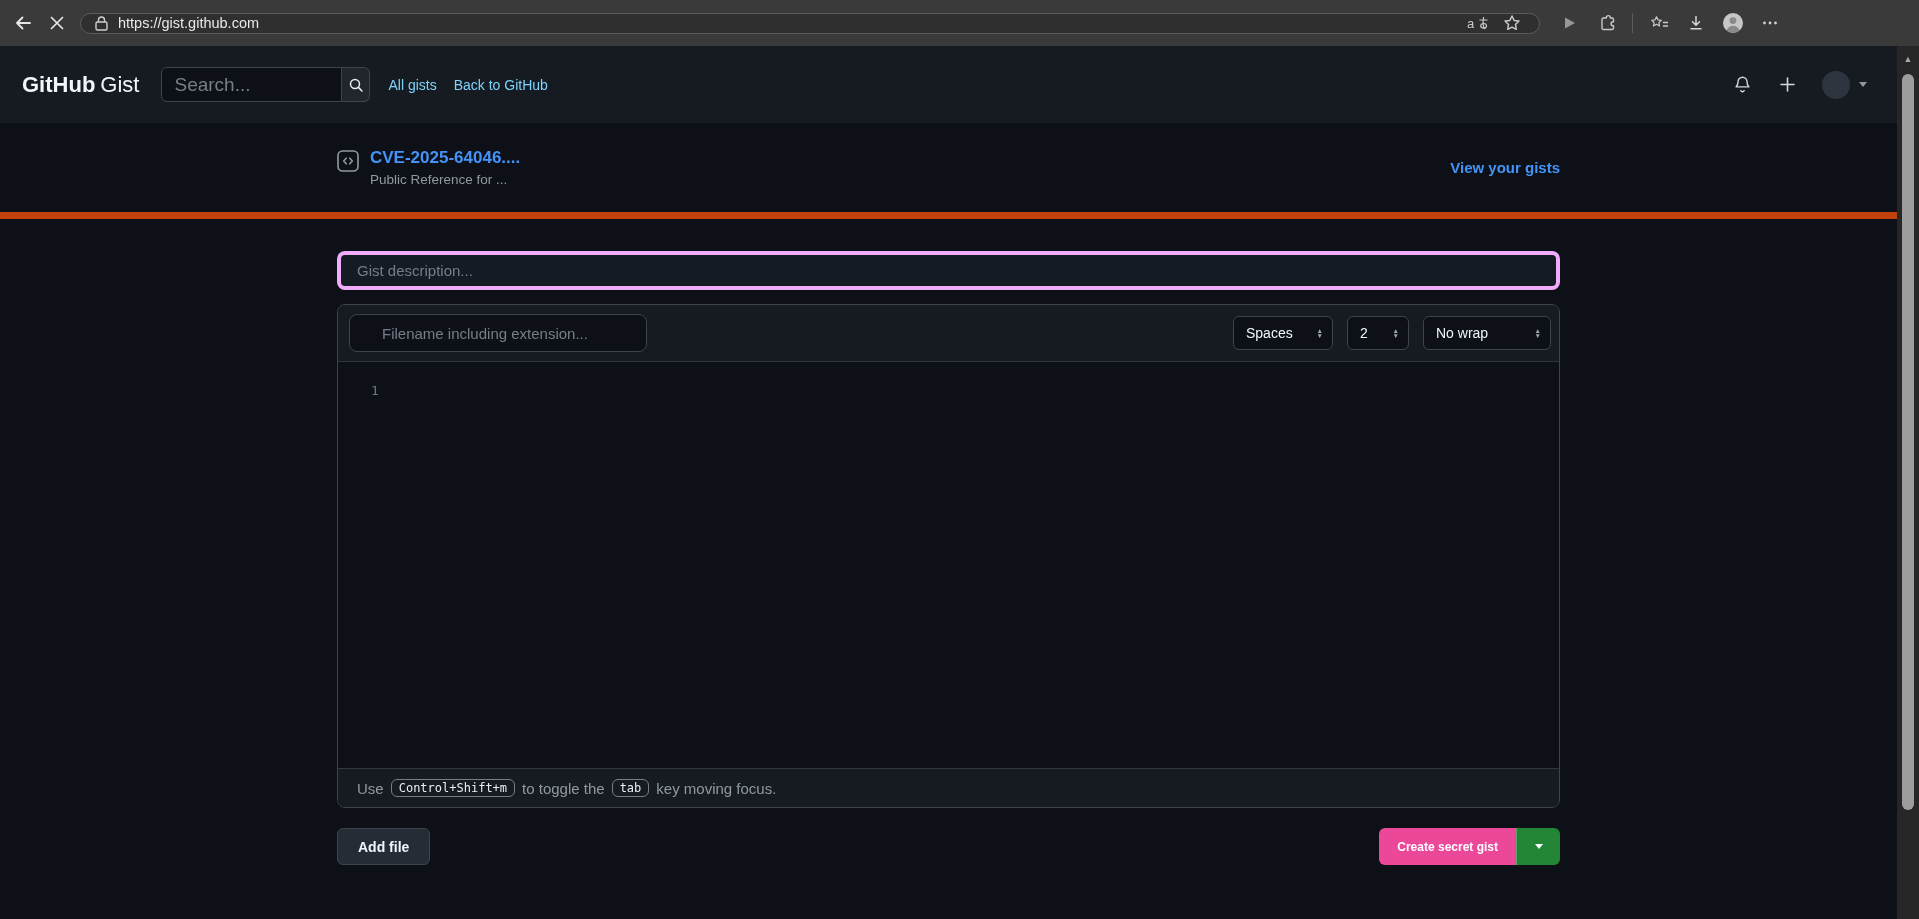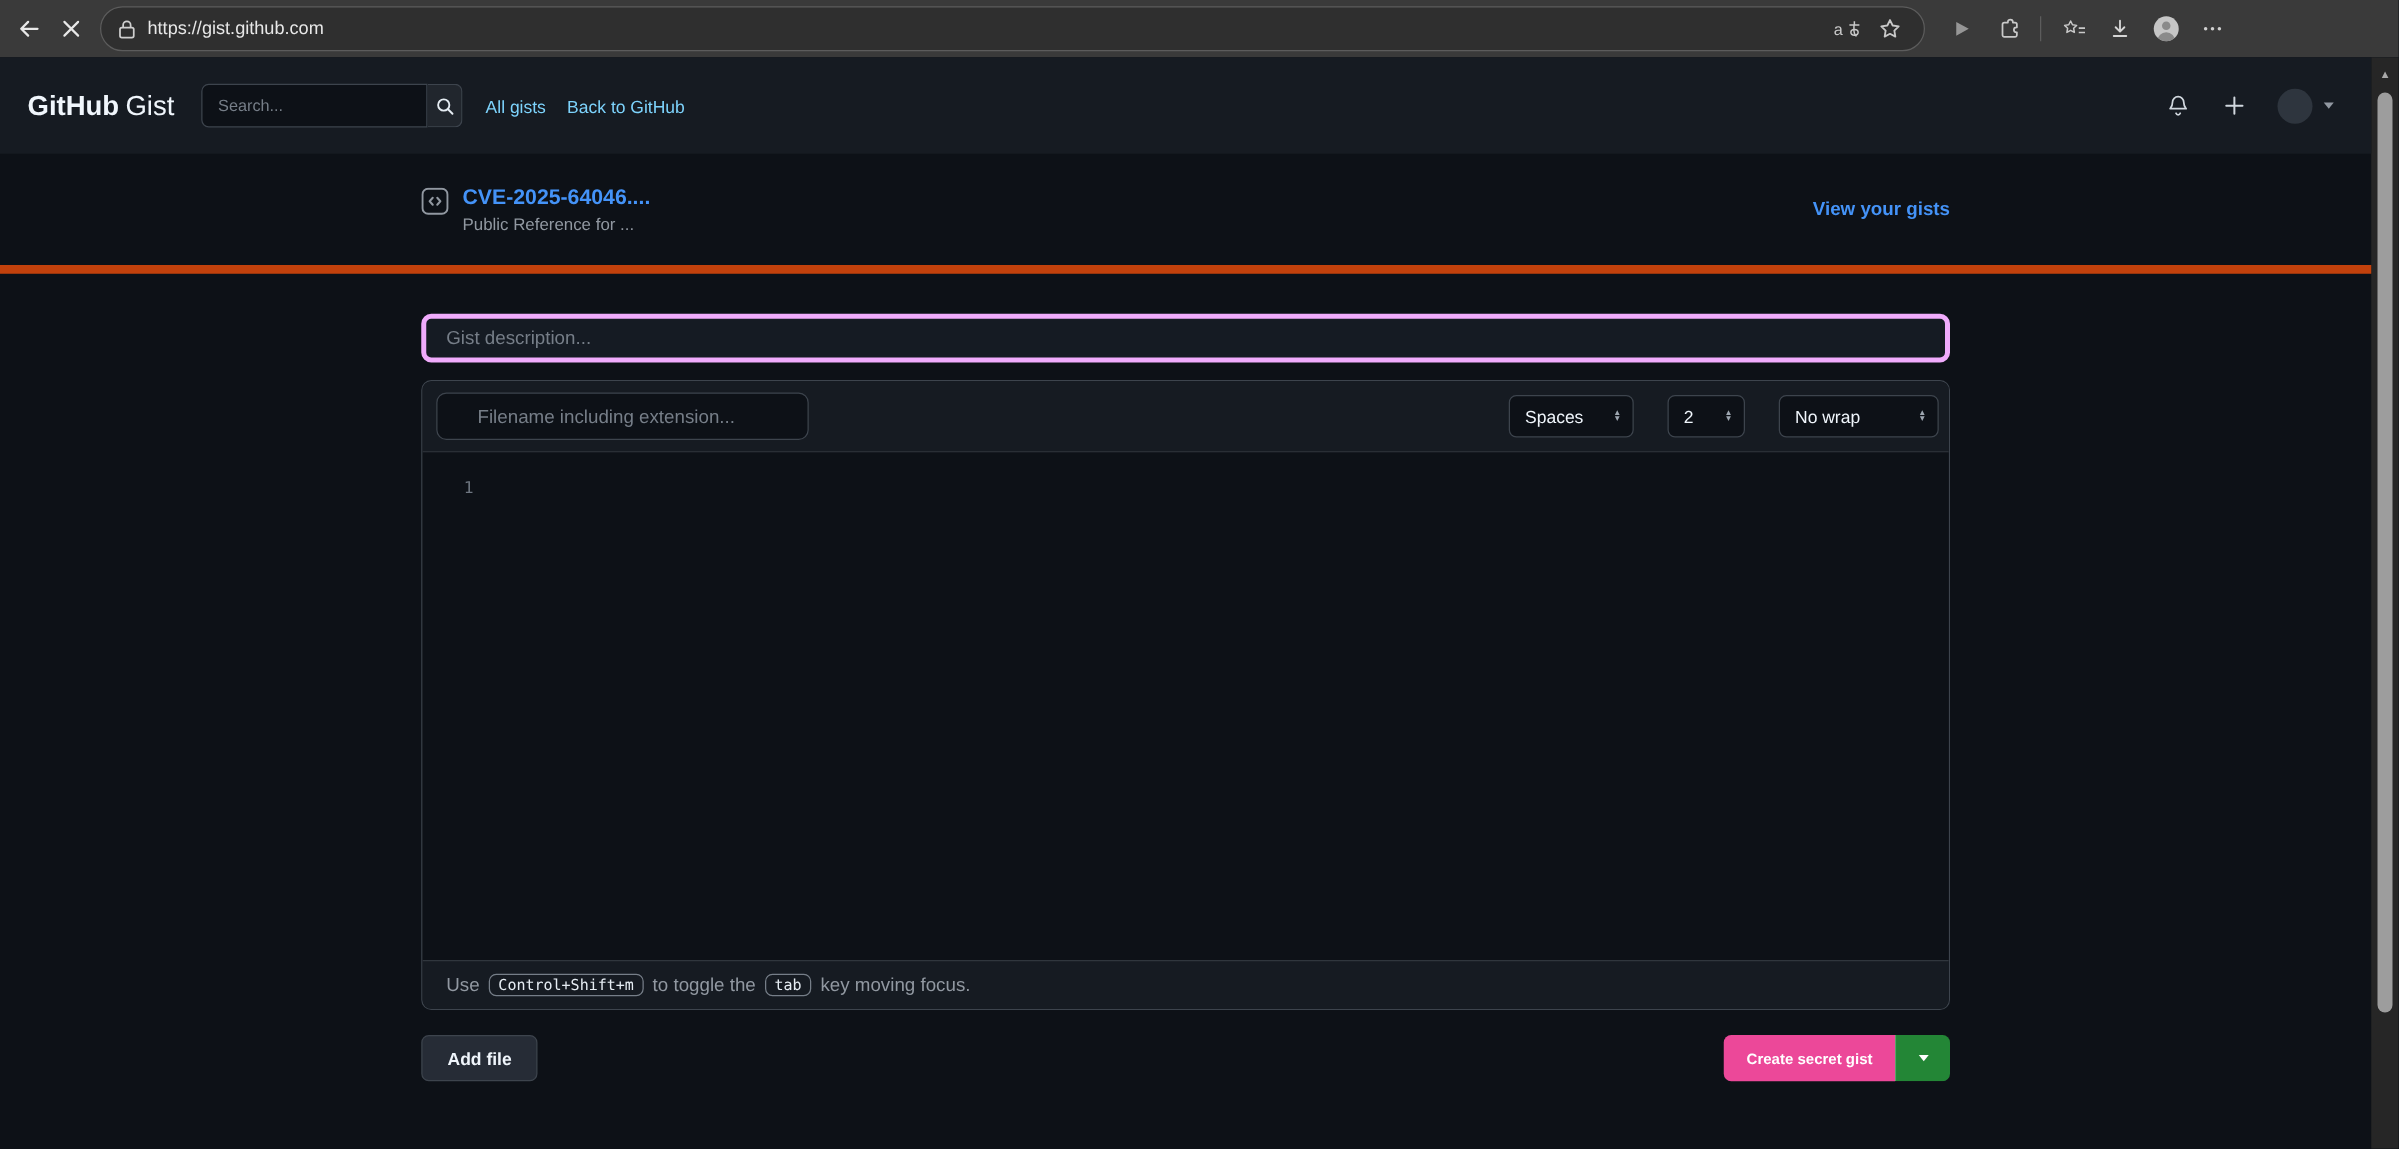--- a/index.html
+++ b/index.html
@@ -3,21 +3,21 @@
 <meta charset="utf-8">
 <style>
   * { margin:0; padding:0; box-sizing:border-box; }
   html,body { width:1919px; height:919px; overflow:hidden; background:#0d1117;
               font-family:"Liberation Sans", sans-serif; }
 
   
   .browser-bar { height:46px; background:#3a3a3a; display:flex; align-items:center; padding-left:6px; }
   .chrome-btn { width:34px; height:34px; display:flex; align-items:center; justify-content:center;
                 border-radius:6px; flex:none; cursor:pointer; }
-  .address-bar { flex:1; height:36px; margin:12px 6px; background:#2f2f2f; border:1px solid #5c5c5c;
+  .address-bar { flex:1; height:21px; margin:12px 6px; background:#2f2f2f; border:1px solid #5c5c5c;
                  border-radius:19px; display:flex; align-items:center; padding:0 10px 0 13px; min-width:0; }
   .url-text { color:#e8e8e8; font-size:14.5px; margin-left:9px; white-space:nowrap; }
   .bar-spacer { flex:1; }
   .chrome-right { display:flex; align-items:center; gap:3px; margin:0 132px 0 6px; }
   .vsep { width:1px; height:20px; background:#5c5c5c; margin:0 6px; }
 
   
   .page { position:relative; height:873px; background:#0d1117; }
   .page-inner { position:absolute; left:0; top:0; right:22px; bottom:0; }
 
@@ -27,21 +27,21 @@
   .sb-thumb { position:absolute; left:5px; top:28px; width:12px; height:736px;
               background:#9d9d9d; border-radius:6px; cursor:pointer; }
 
   
   .gh-header { height:77px; background:#161b22; display:flex; align-items:center; padding:0 30px 0 22px; }
   .logo { color:#f0f6fc; font-size:22px; white-space:nowrap; cursor:pointer; }
   .logo .bold { font-weight:700; }
   .logo .light { font-weight:400; margin-left:5px; }
   .search { display:flex; margin-left:22px; }
   .search-input { width:181px; height:35px; background:#0d1117; border:1px solid #3d444d;
-                  border-radius:6px 0 0 6px; color:#0ea5e9; padding:0 12px; font-size:13px; outline:none; }
+                  border-radius:6px 0 0 6px; color:#0ea5e9; padding:0 12px; font-size:19px; outline:none; }
   .search-input::placeholder { color:#767e88; }
   .search-btn { width:28px; height:35px; background:#21262d; border:1px solid #3d444d; border-left:none;
                 border-radius:0 6px 6px 0; display:flex; align-items:center; justify-content:center; cursor:pointer; }
   .gh-nav { display:flex; gap:17px; margin-left:18px; }
   .gh-nav .navlink { color:#7dd3fc; font-weight:400; font-size:14px; cursor:pointer;text-align:right; }
   .header-right { margin-left:auto; display:flex; align-items:center; }
   .bell-wrap { margin-right:27px; cursor:pointer; display:flex; }
   .plus-wrap { margin-right:26px; cursor:pointer; display:flex; }
   .avatar-circle { width:28px; height:28px; border-radius:50%; background:#2e353e; cursor:pointer; }
   .caret-down { width:0; height:0; border-left:4.5px solid transparent; border-right:4.5px solid transparent;
@@ -62,21 +62,21 @@
                 color:#e6edf3; outline:none; font-family:"Liberation Sans", sans-serif; }
   .desc-input::placeholder { color:#767e88; }
 
   .card { margin-top:14px; border:1px solid #3d444d; border-radius:8px; background:#0d1117; overflow:hidden; }
   .card-header { height:57px; background:#161b22; display:flex; align-items:center;
                  padding:0 8px 0 11px; border-bottom:1px solid #30363d; }
   .filename-input { width:298px; height:38px; background:#0d1117; border:1px solid #3d444d;
                     border-radius:8px; padding:0 32px; font-size:15px; color:#e6edf3; outline:none;
                     font-family:"Liberation Sans", sans-serif; }
   .filename-input::placeholder { color:#767e88; }
-  .editor-options { margin-left:auto; display:flex; gap:27px;text-align:center; }
+  .editor-options { margin-left:auto; display:flex; gap:14px;text-align:center; }
   .select { height:34px; background:#0d1117; border:1px solid #3d444d; border-radius:6px;
             display:flex; align-items:center; justify-content:space-between; padding:0 9px 0 12px;
             color:#f0f6fc; font-size:14px; cursor:pointer; }
   .sel-indent-mode { width:100px; }
   .sel-indent-size { width:62px; }
   .sel-wrap-mode  { width:128px; }
   .sel-arrows { display:flex; flex-direction:column; color:#9ea7b1; font-size:6.5px;
                 line-height:5.5px; margin-left:10px; }
 
   .editor-body { height:406px; position:relative; background:#0d1117; cursor:text; }

